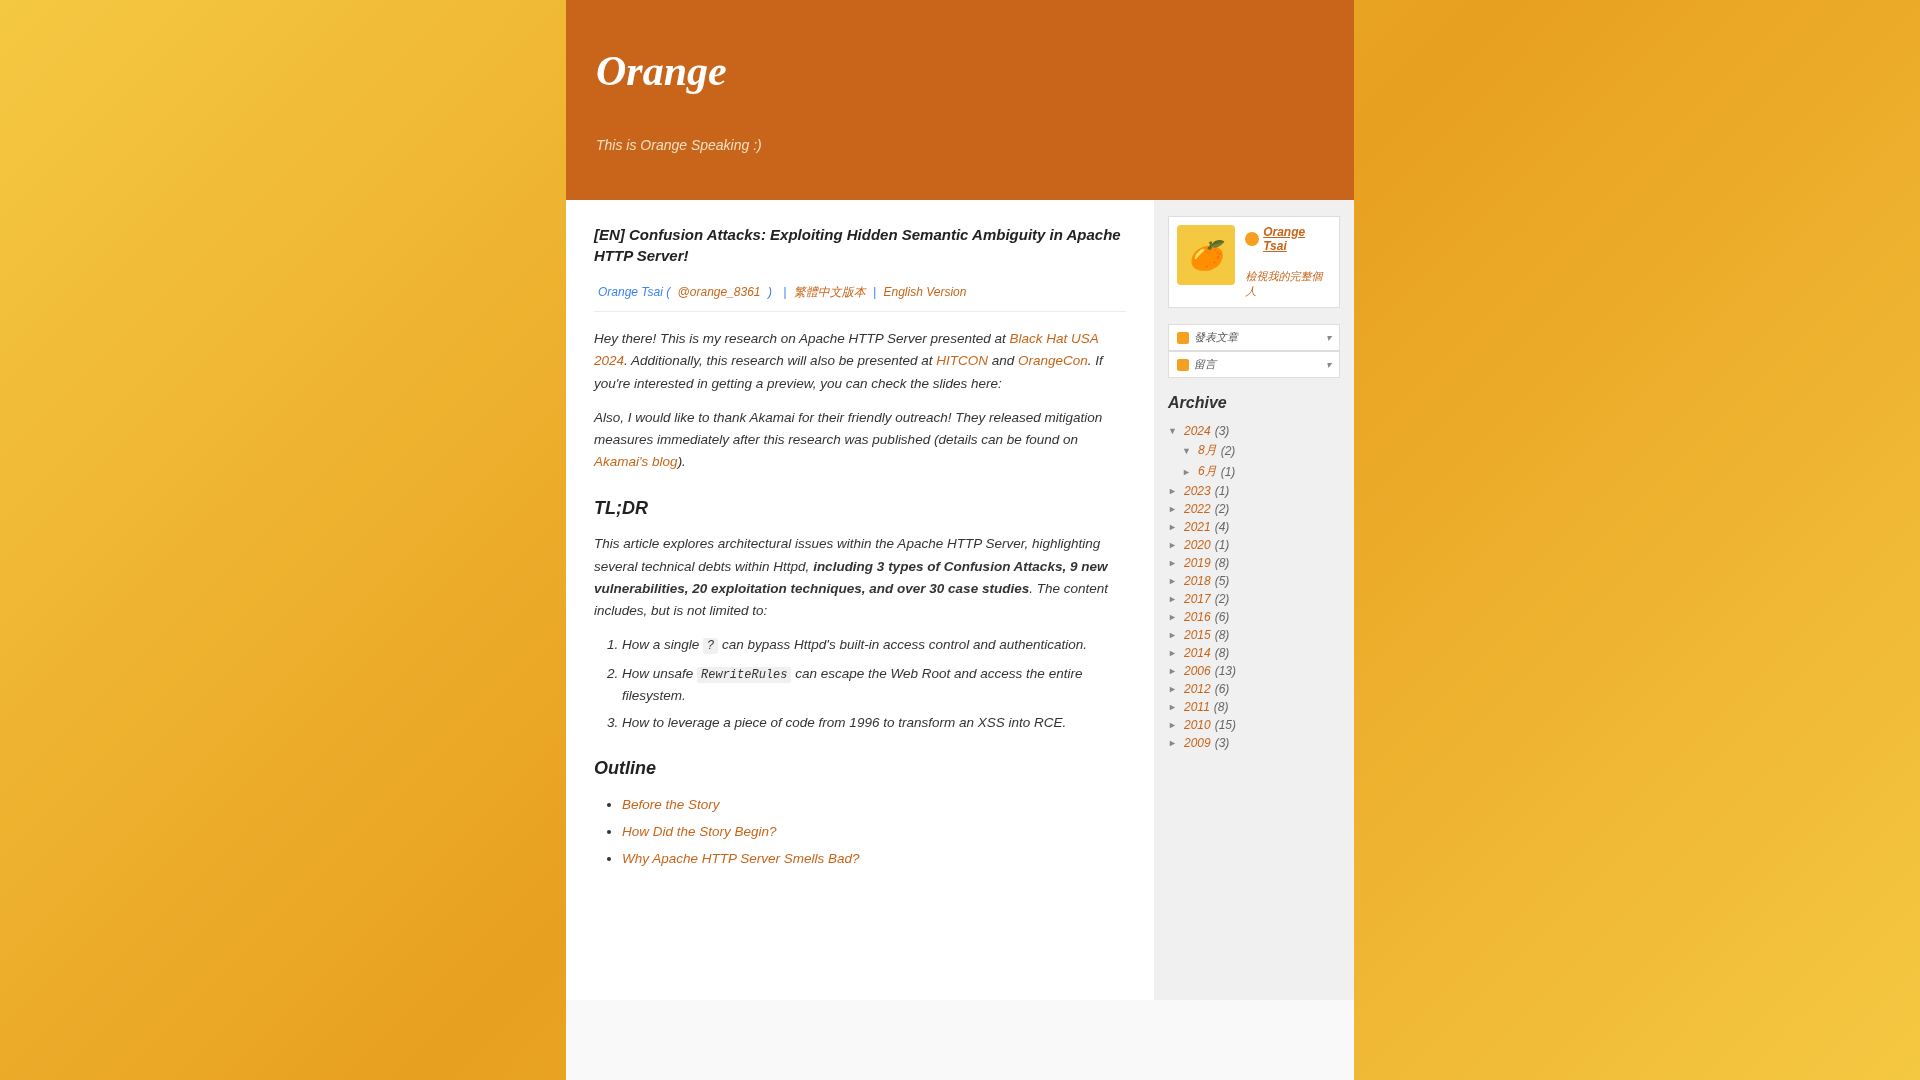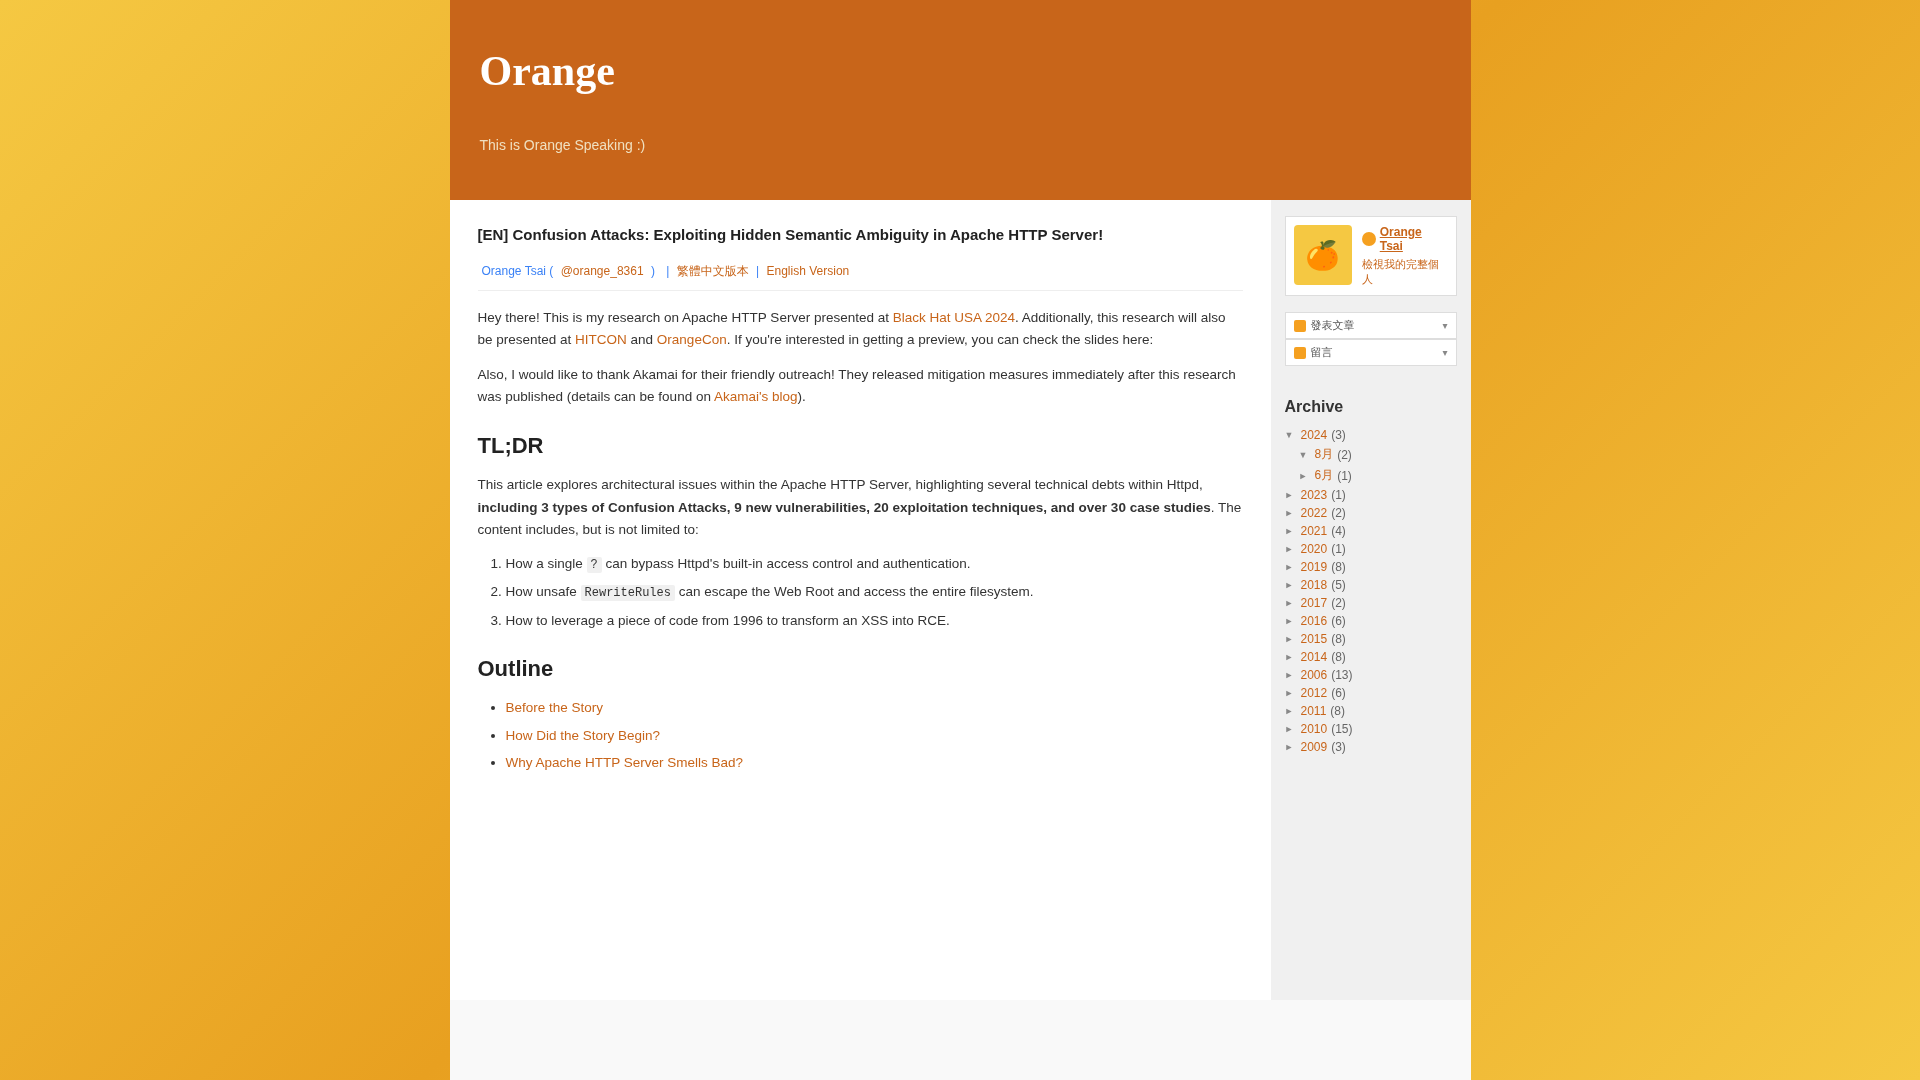--- a/index.html
+++ b/index.html
@@ -10,23 +10,24 @@
       font-size: 14px;
     }
     .outer-wrapper {
       max-width: 1920px;
       min-height: 1080px;
       display: flex;
       justify-content: center;
       padding: 0;
     }
     .main-container {
-      width: 1021px;
+      width: 788px;
       background: #f9f9f9;
       min-height: 1080px;
+      font-style: italic;
     }
     
     .blog-header {
       background: #c8651a;
       padding: 30px 30px 30px 30px;
       min-height: 200px;
       display: flex;
       flex-direction: column;
       justify-content: center;
     }
@@ -90,21 +91,21 @@
     .post-body a { color: #c8651a; text-decoration: none; }
     .highlight-box {
       background: #f0f4ff;
       border-left: 4px solid #aab8e0;
       padding: 10px 16px;
       margin: 14px 0;
       font-size: 13px;
     }
     .highlight-box a { color: #4466aa; }
     .section-title {
-      font-size: 22px;
+      font-size: 18px;
       font-weight: bold;
       color: #222;
       margin: 20px 0 10px 0;
     }
     .bold-text { font-weight: bold; }
     ol { padding-left: 28px; margin: 10px 0; }
     ol li { margin-bottom: 6px; font-size: 13.5px; line-height: 1.6; }
     ul { padding-left: 28px; margin: 8px 0; }
     ul li { margin-bottom: 5px; font-size: 13.5px; }
     code {
@@ -133,21 +134,21 @@
     .author-avatar {
       width: 60px;
       height: 60px;
       background: #f5c842;
       border-radius: 4px;
       display: flex;
       align-items: center;
       justify-content: center;
       font-size: 28px;
     }
-    .author-info { display: flex; flex-direction: column; gap: 4px; }
+    .author-info { display: flex; flex-direction: column; gap: 16px; }
     .author-blog-icon {
       width: 14px;
       height: 14px;
       background: #f5a020;
       border-radius: 50%;
       display: inline-block;
       margin-right: 4px;
     }
     .author-name { color: #c8651a; font-size: 12px; font-weight: bold; }
     .author-link { color: #c8651a; font-size: 11px; text-decoration: none; }
@@ -161,21 +162,21 @@
     }
     .feed-label { font-size: 11px; color: #555; display: flex; align-items: center; gap: 5px; }
     .feed-icon {
       width: 12px;
       height: 12px;
       background: #f5a020;
       border-radius: 2px;
       display: inline-block;
     }
     .feed-arrow { color: #888; font-size: 10px; }
-    .archive-section { margin-top: 32px; }
+    .archive-section { margin-top: 16px; }
     .archive-title {
       font-size: 16px;
       font-weight: bold;
       color: #333;
       margin-bottom: 10px;
     }
     .archive-item {
       display: flex;
       align-items: center;
       gap: 4px;

